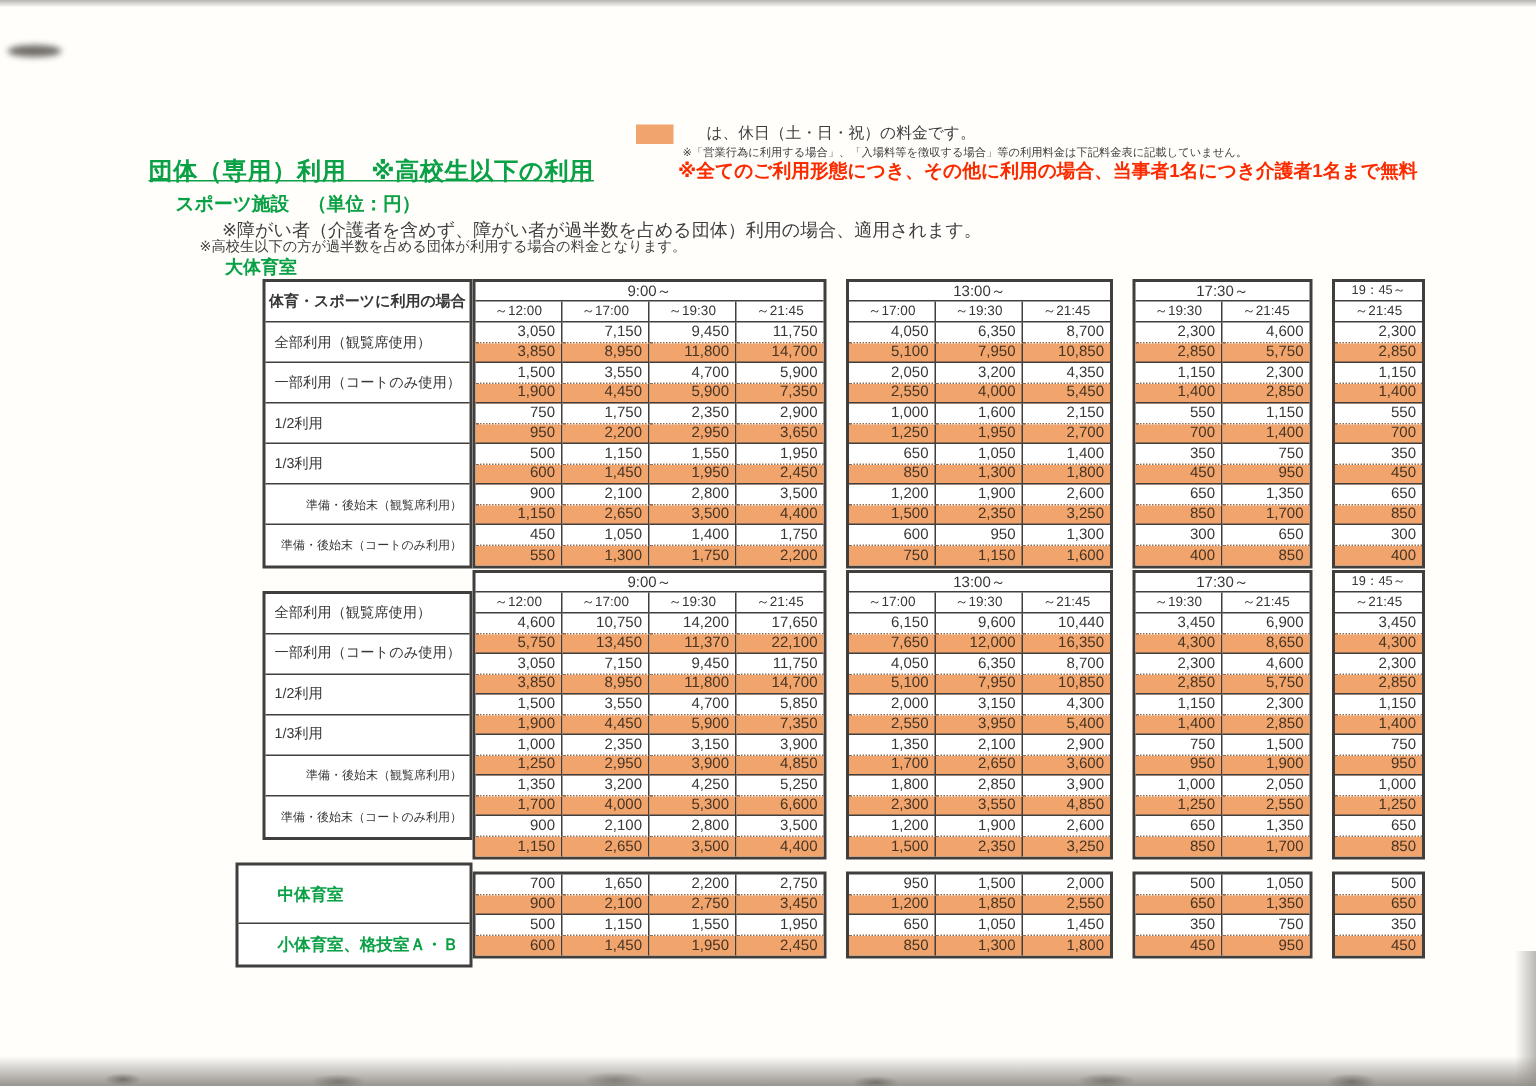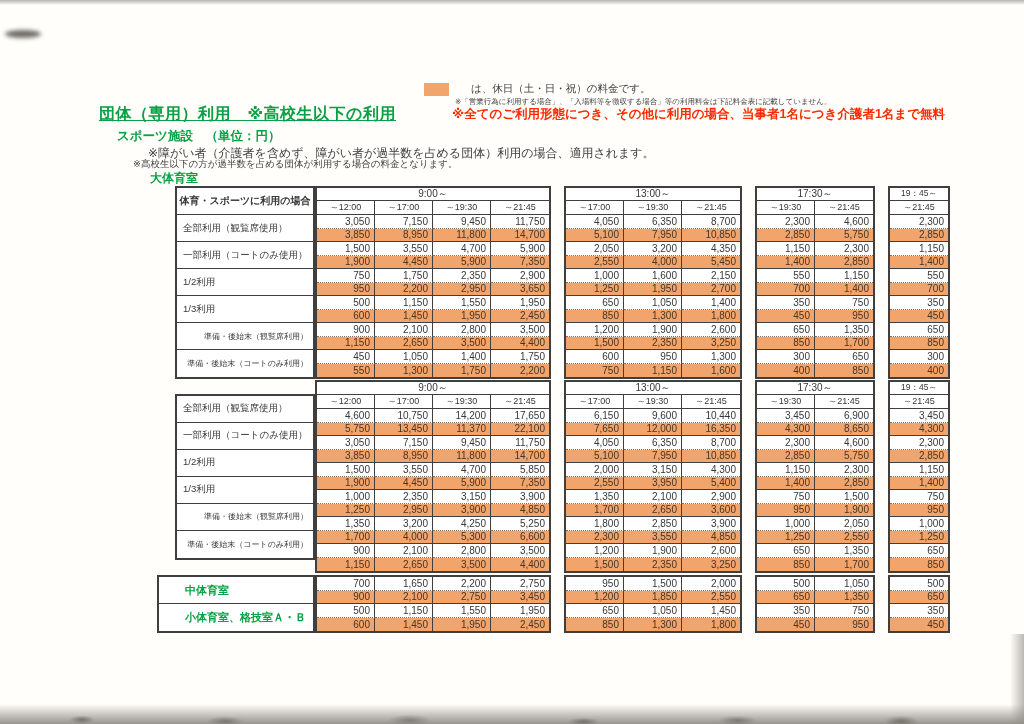--- a/index.html
+++ b/index.html
@@ -379,21 +379,21 @@
         <div class="cell num wk">750</div>
         <div class="cell num holiday solid-b">950</div>
         <div class="cell num wk">1,000</div>
         <div class="cell num holiday solid-b">1,250</div>
         <div class="cell num wk">650</div>
         <div class="cell num holiday">850</div>
       </div>
     </div>
     <div class="band" style="left: 145px; top: 575px;">
       <div class="blk labelblk" style="width: 158px;">
-        <div class="cell row-label green-label solid-b" style="height: 27px;">中体育室</div>
+        <div class="cell row-label green-label solid-b" style="height: 39px;">中体育室</div>
         <div class="cell row-label green-label" style="height: 27px;">小体育室、格技室Ａ・Ｂ</div>
       </div>
       <div class="blk grid" style="grid-template-columns: repeat(4, 58px); grid-template-rows: repeat(4, 13.5px);">
         <div class="cell num wk rb">700</div>
         <div class="cell num wk rb">1,650</div>
         <div class="cell num wk rb">2,200</div>
         <div class="cell num wk">2,750</div>
         <div class="cell num holiday rb solid-b">900</div>
         <div class="cell num holiday rb solid-b">2,100</div>
         <div class="cell num holiday rb solid-b">2,750</div>

